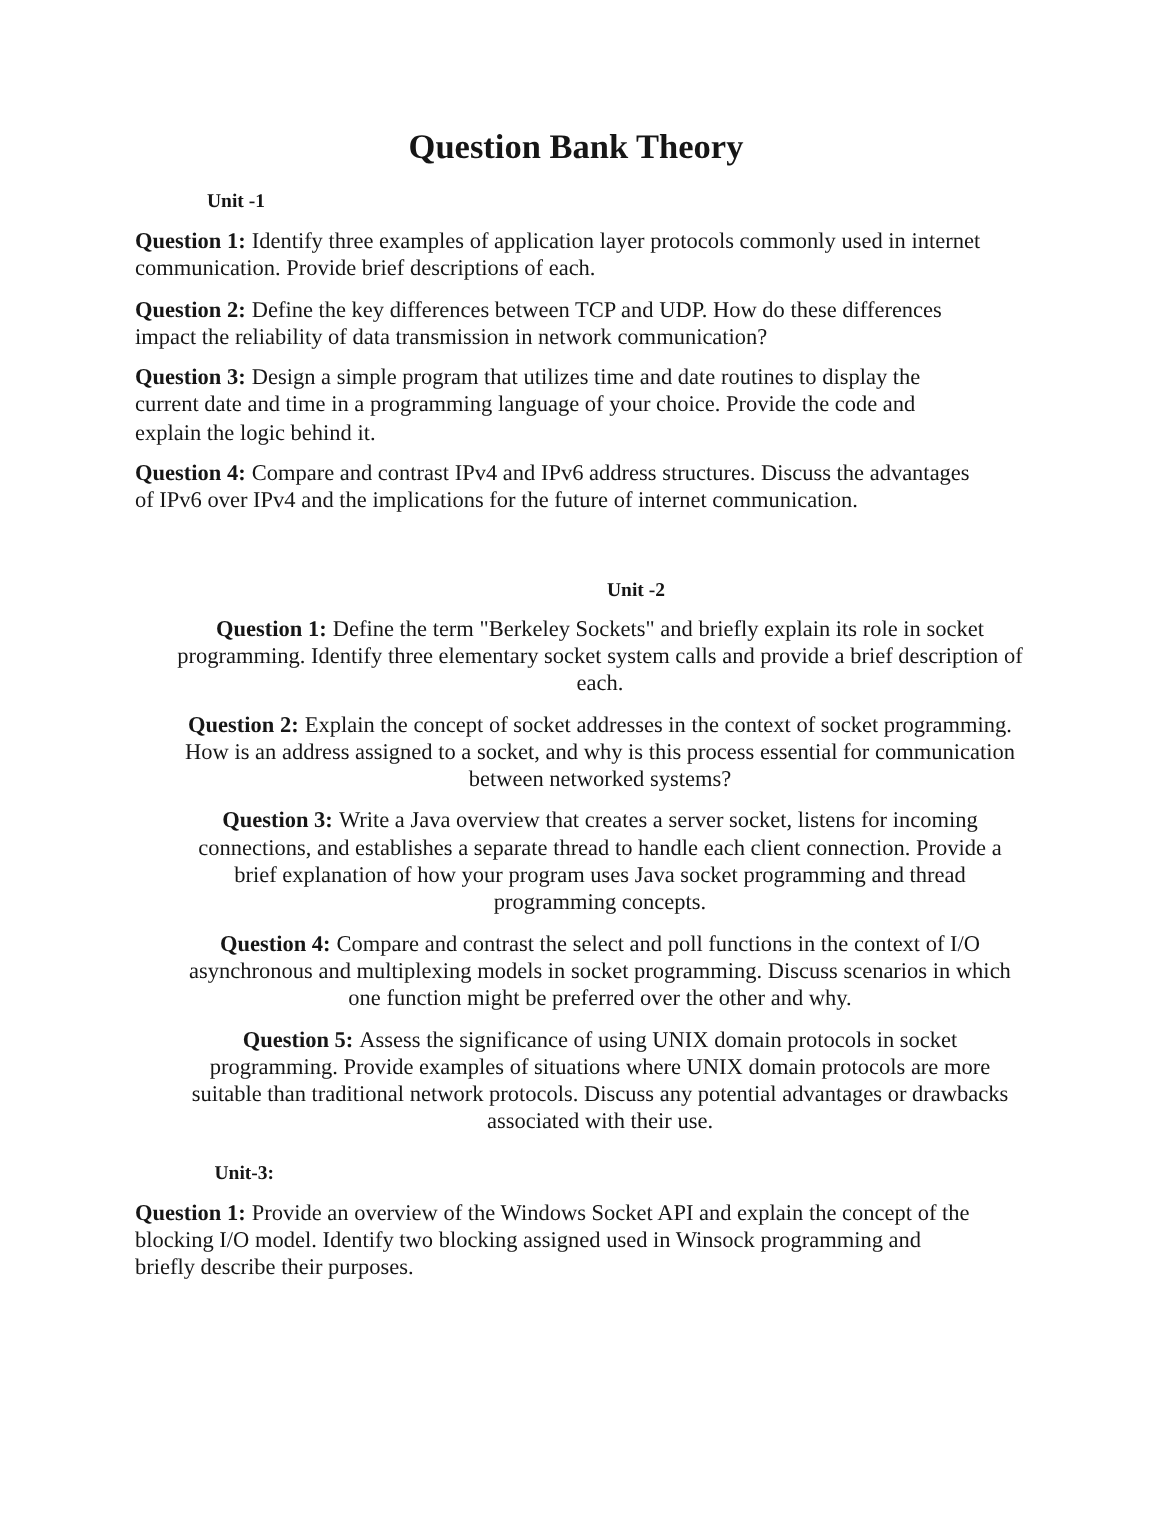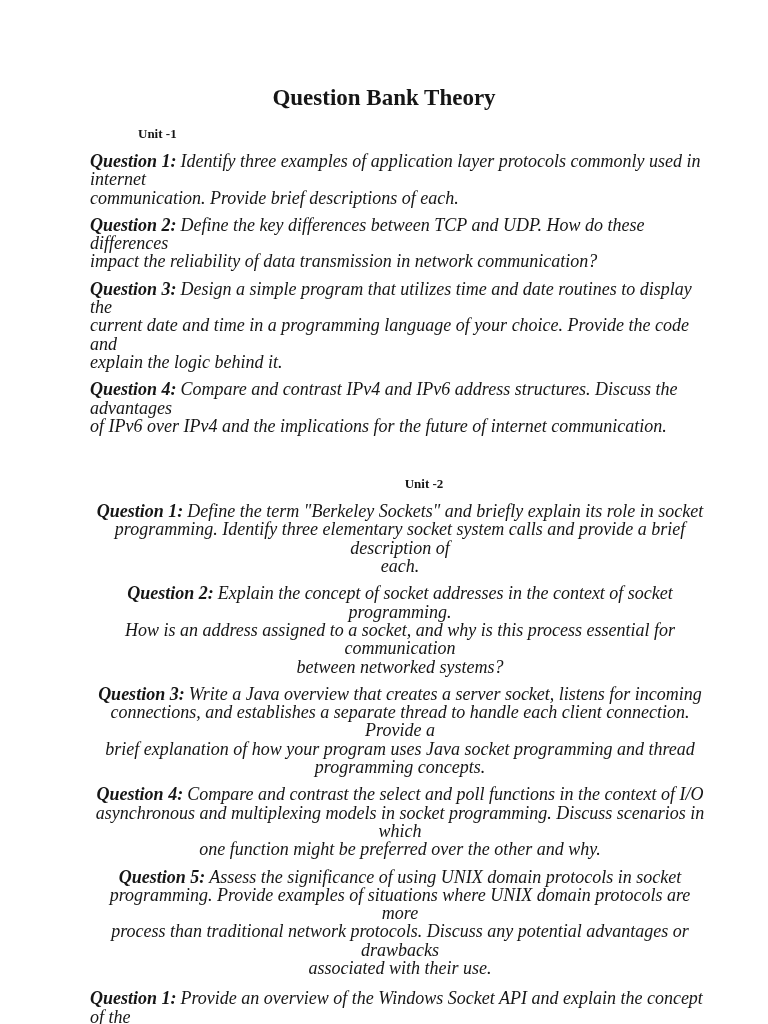--- a/index.html
+++ b/index.html
@@ -25,24 +25,23 @@
   section.unit-section.s2 { margin-top: 37px; text-align: center; }
   section.unit-section.s3 { margin-top: 12px; }
   h2.unit {
     font-size: 13px;
     line-height: 24px;
     font-weight: bold;
     margin: 0 0 6px 48px;
   }
   section.s3 h2.unit { margin-left: 53px; }
   p.question {
-    font-size: 18px;
+    font-size: 15px;
     line-height: 18.3px;
     margin: 0 0 9px 0;
-    font-style: italic;
   }
   .q-label { font-weight: bold; margin-right: 4px; }
   .q-text { white-space: pre-line; }
 </style>
 </head>
 <body>
 
 <main class="page">
   <h1 class="title">Question Bank Theory</h1>
   <div class="content">
@@ -70,24 +69,25 @@
 between networked systems?</span></p>
       <p class="question"><strong class="q-label">Question 3:</strong><span class="q-text">Write a Java overview that creates a server socket, listens for incoming
 connections, and establishes a separate thread to handle each client connection. Provide a
 brief explanation of how your program uses Java socket programming and thread
 programming concepts.</span></p>
       <p class="question"><strong class="q-label">Question 4:</strong><span class="q-text">Compare and contrast the select and poll functions in the context of I/O
 asynchronous and multiplexing models in socket programming. Discuss scenarios in which
 one function might be preferred over the other and why.</span></p>
       <p class="question"><strong class="q-label">Question 5:</strong><span class="q-text">Assess the significance of using UNIX domain protocols in socket
 programming. Provide examples of situations where UNIX domain protocols are more
-process than traditional network protocols. Discuss any potential advantages or drawbacks
+suitable than traditional network protocols. Discuss any potential advantages or drawbacks
 associated with their use.</span></p>
     </section>
 
     <section class="unit-section s3">
+      <h2 class="unit">Unit-3:</h2>
       <p class="question"><strong class="q-label">Question 1:</strong><span class="q-text">Provide an overview of the Windows Socket API and explain the concept of the
 blocking I/O model. Identify two blocking assigned used in Winsock programming and
 briefly describe their purposes.</span></p>
     </section>
 
   </div>
 </main>
 
 </body></html>

